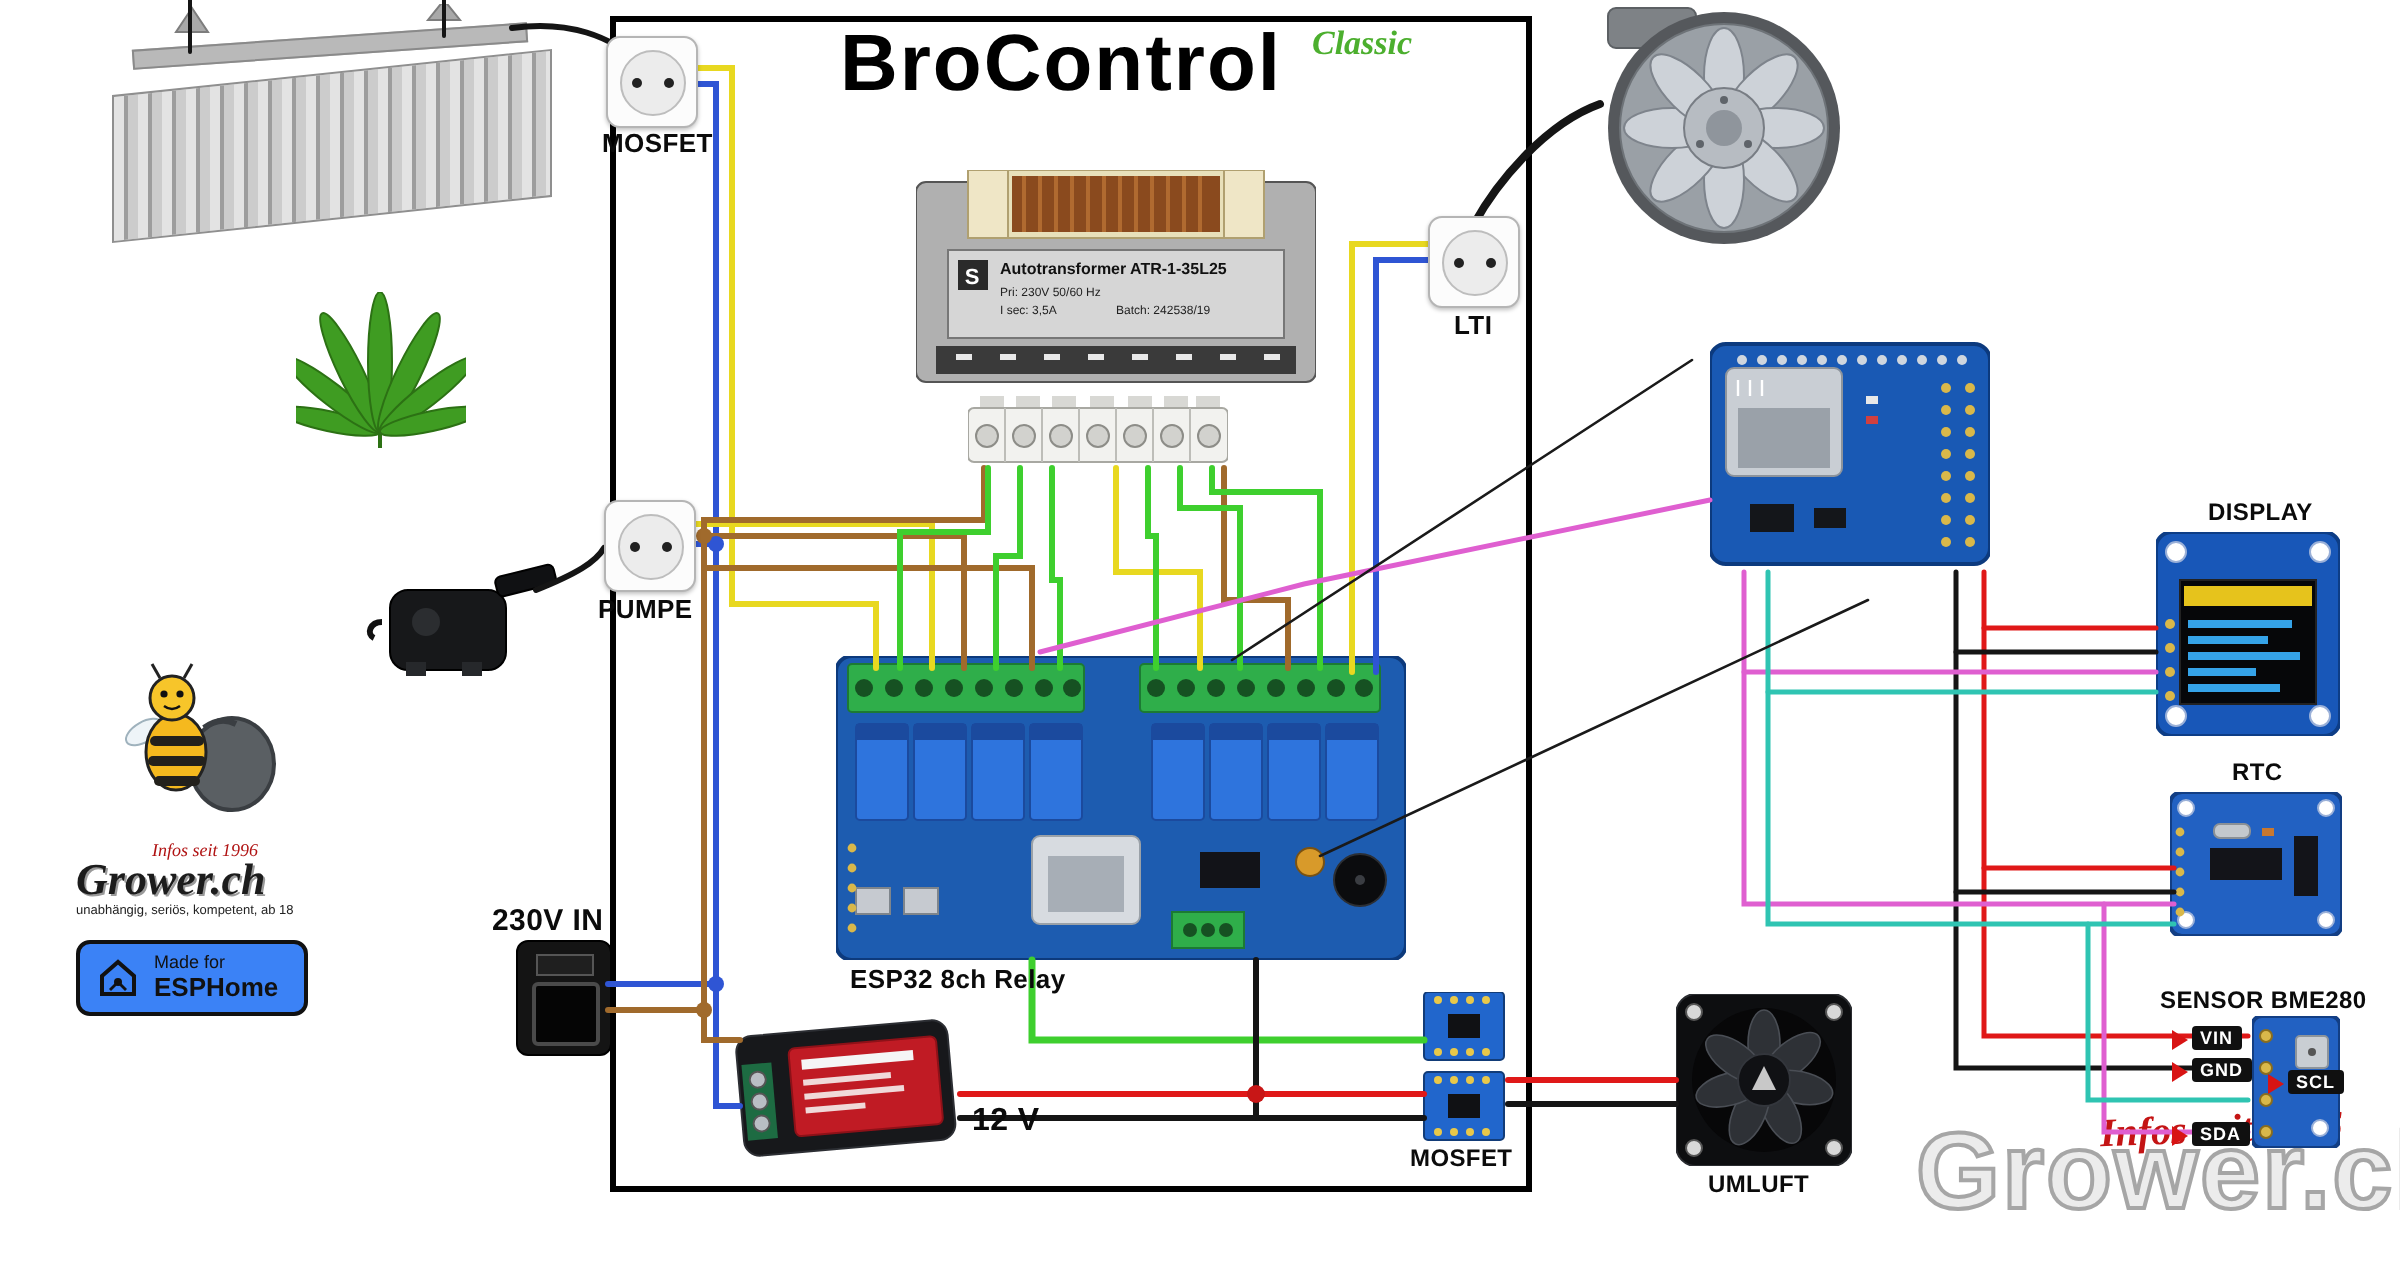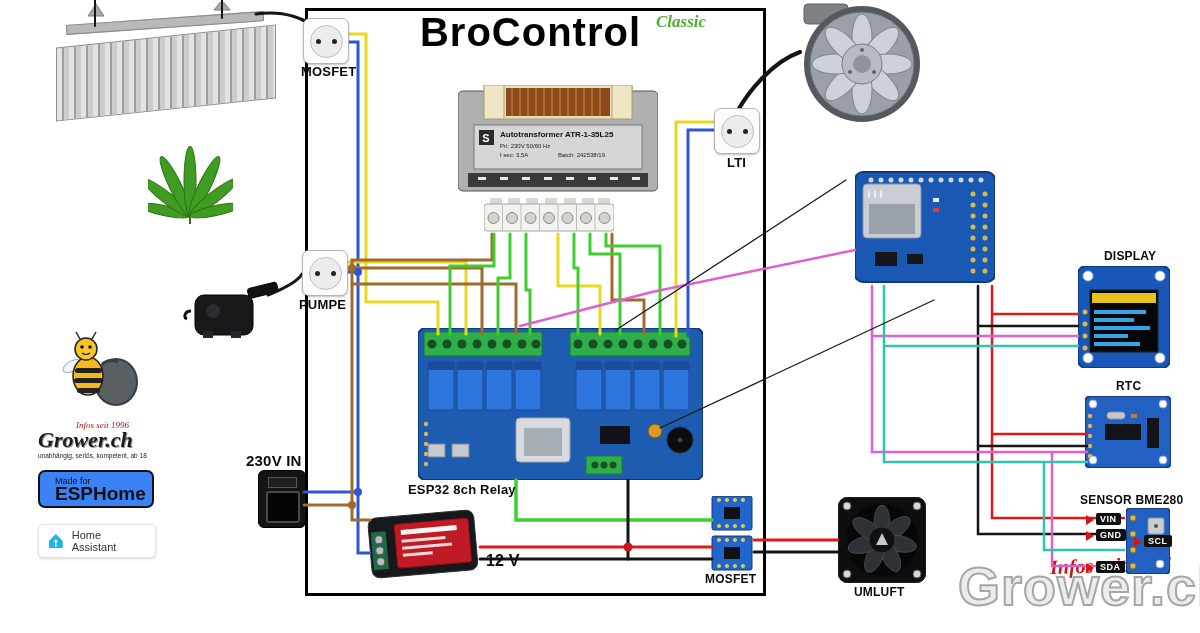--- a/index.html
+++ b/index.html
@@ -19,21 +19,21 @@
   .socket-hole{position:absolute;width:5px;height:5px;border-radius:50%;background:#222;top:13px;}
   .socket-hole.l{left:5px;} .socket-hole.r{right:5px;}
   
   .lampbar{position:absolute;left:30px;top:34px;width:218px;height:72px;border:1px solid #8f8f8f;
            transform:skewY(-6deg);
            background:repeating-linear-gradient(90deg,#e3e3e3 0 5px,#9d9d9d 5px 7px,#cccccc 7px 12px);}
   .lamprail{position:absolute;left:40px;top:16px;width:196px;height:8px;background:#b9b9b9;border:1px solid #8a8a8a;transform:rotate(-4deg);}
   
   .esph{display:flex;align-items:center;gap:7px;background:#3b82f6;border:2px solid #111;border-radius:7px;padding:4px 8px;z-index:6;}
   .esph .txt1{font-size:9px;color:#111;line-height:10px;}
-  .esph .txt2{font-size:19px;font-weight:800;color:#111;line-height:16px;}
+  .esph .txt2{font-size:13px;font-weight:800;color:#111;line-height:16px;}
   .habadge{display:flex;align-items:center;gap:7px;background:#fff;border:1px solid #e2e2e2;border-radius:5px;
            box-shadow:0 1px 3px rgba(0,0,0,.15);padding:4px 8px;z-index:6;}
   .habadge .txt{font-size:11px;color:#333;}
   
   .growerlogo{z-index:6;width:125px;}
   .growerlogo .script{font-family:"Liberation Serif",serif;font-style:italic;font-size:9px;color:#b01212;margin-left:38px;}
   .growerlogo .main{font-family:"Liberation Serif",serif;font-style:italic;font-weight:800;font-size:22px;color:#1c1c1c;
                     text-shadow:1px 1px 0 #9a9a9a;line-height:20px;}
   .growerlogo .tag{font-size:6.5px;color:#222;margin-top:2px;}
   
@@ -126,28 +126,20 @@
       <circle cx="11" cy="13" r="2" fill="#111"></circle>
       <line x1="11" y1="13" x2="7" y2="17" stroke="#111" stroke-width="1.4"></line>
       <line x1="11" y1="13" x2="15" y2="17" stroke="#111" stroke-width="1.4"></line>
     </svg>
     <div>
       <div class="txt1">Made for</div>
       <div class="txt2">ESPHome</div>
     </div>
   </div>
 
-  <div class="comp habadge" style="left:38px;top:524px;width:100px;">
-    <svg width="18" height="18" viewBox="0 0 18 18">
-      <path d="M2,9 L9,2 L16,9 V16 H2 Z" fill="#1cb5e8"></path>
-      <circle cx="9" cy="9" r="1.6" fill="#fff"></circle>
-      <line x1="9" y1="9" x2="9" y2="15" stroke="#fff" stroke-width="1.2"></line>
-    </svg>
-    <div class="txt">Home Assistant</div>
-  </div>
 
   <div class="comp socket" style="left:303px;top:18px;">
     <div class="socket-face">
       <span class="socket-hole l"></span>
         <span class="socket-hole r"></span>
     </div>
   </div>
   <div class="lbl" style="left:301px;top:64px;">MOSFET</div>
 
   <div class="comp socket" style="left:302px;top:250px;">
@@ -293,21 +285,21 @@
         <circle cx="195" cy="137" r="3.5"></circle>
       </g>
     <g fill="#d9b84a">
         <circle cx="8" cy="96" r="2.2"></circle>
         <circle cx="8" cy="106" r="2.2"></circle>
         <circle cx="8" cy="116" r="2.2"></circle>
         <circle cx="8" cy="126" r="2.2"></circle>
         <circle cx="8" cy="136" r="2.2"></circle>
       </g>
   </svg>
-  <div class="lbl big" style="left:408px;top:482px;font-size:13px;">ESP32 8ch Relay</div>
+  <div class="lbl big" style="left:425px;top:482px;font-size:13px;">ESP32 8ch Relay</div>
 
   <div class="lbl big" style="left:246px;top:452px;">230V IN</div>
   <div class="comp iec" style="left:258px;top:470px;">
     <div class="fuse"></div>
     <div class="inlet"></div>
   </div>
 
   <svg class="comp psu" style="left:368px;top:512px;" width="110" height="66" viewBox="0 0 110 66">
     <rect x="2" y="2" width="106" height="60" rx="8" fill="#17181b" stroke="#2c2e33"></rect>
     <rect x="4" y="16" width="15" height="38" fill="#1d6b42"></rect>

